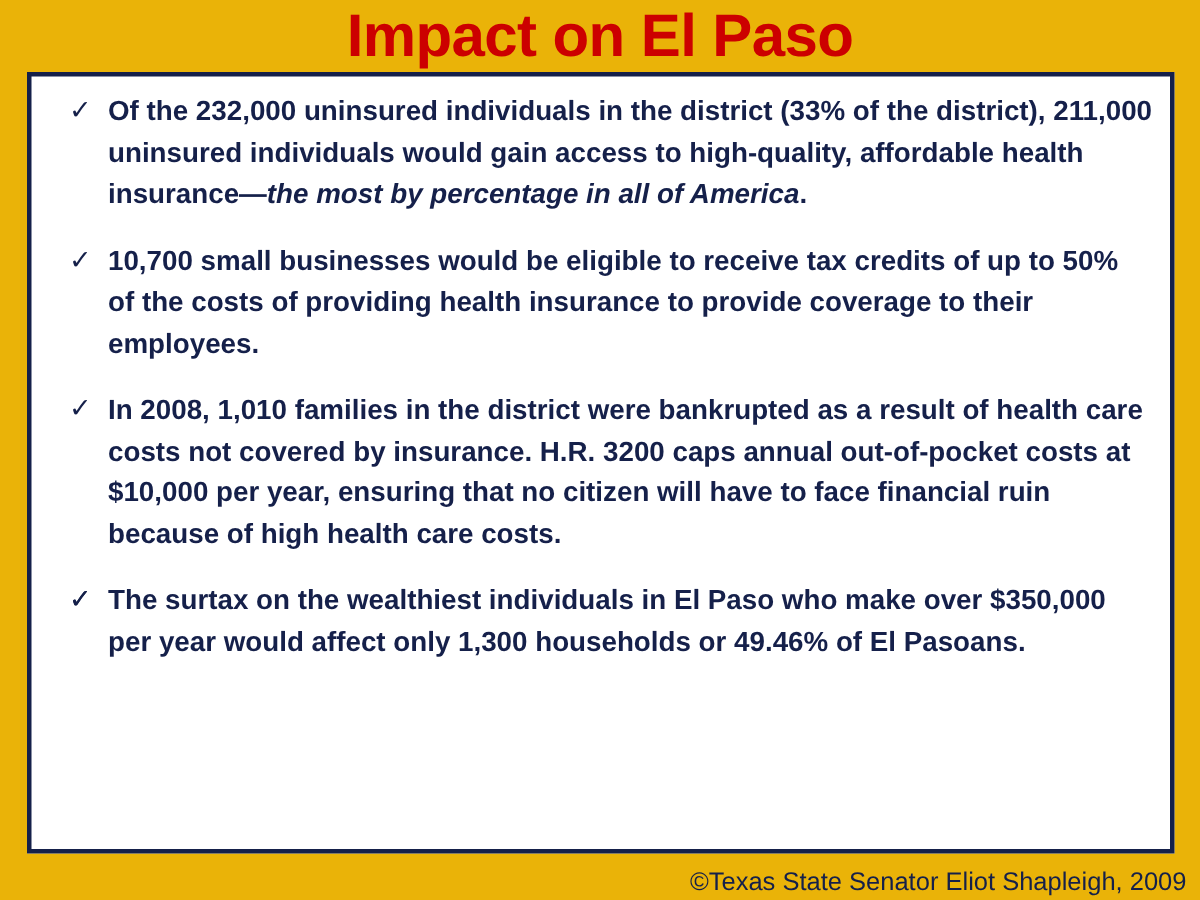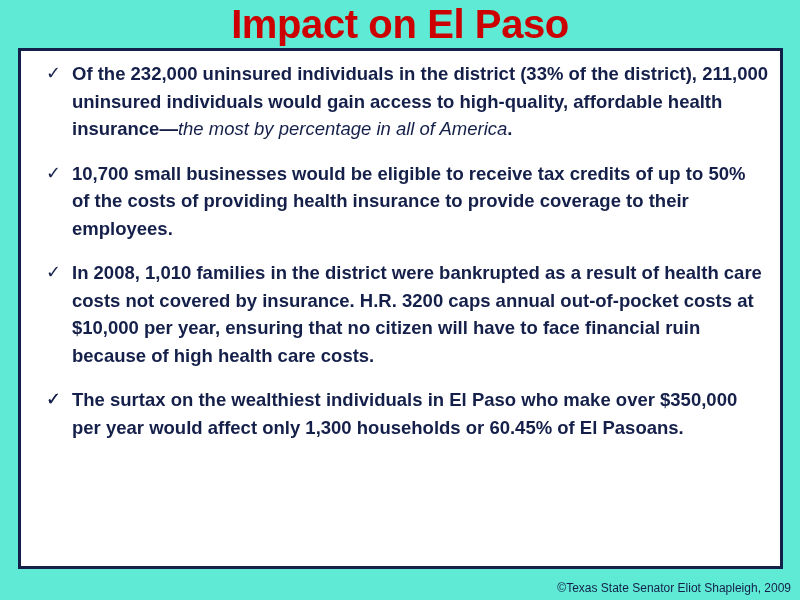--- a/index.html
+++ b/index.html
@@ -12,21 +12,21 @@
     height: 600px;
     overflow: hidden;
     font-family: "Liberation Sans", sans-serif;
     position: relative;
   }
 
   .slide {
     position: relative;
     width: 800px;
     height: 600px;
-    background: #5eead4;
+    background: #eab308;
   }
 
   .slide-title {
     position: absolute;
     top: 2px;
     left: 0;
     width: 800px;
     text-align: center;
     color: #CC0000;
     font-family: "Liberation Sans", sans-serif;
@@ -76,31 +76,31 @@
     left: 13px;
     top: 0;
     font-weight: normal;
     font-size: 18px;
     line-height: 27.5px;
     color: #15204A;
   }
 
   .bullet em {
     font-style: italic;
-    font-weight: normal;
+    font-weight: bold;
   }
 
   .footer-credit {
     position: absolute;
     right: 9px;
     bottom: 5px;
     color: #15204A;
     font-family: "Liberation Sans", sans-serif;
     font-weight: normal;
-    font-size: 12px;
+    font-size: 17px;
     line-height: 14px;
     white-space: nowrap;
   }
 </style>
 </head>
 <body>
 
 <div class="slide">
 
   <div class="slide-title">Impact on El Paso</div>
@@ -118,21 +118,21 @@
 
       <li class="bullet">
         <span class="check">✓</span><span>In 2008, 1,010 families in the district were bankrupted as a result of health care costs not covered by insurance.  H.R. 3200 caps annual out-of-pocket costs at $10,000 per year, ensuring that no citizen will have to face financial ruin because of high health care costs.</span>
       </li>
 
       <li class="bullet">
         <span class="check">✓</span>
       </li>
 
       <li class="bullet">
-        <span class="check">✓</span><span>The surtax on the wealthiest individuals in El Paso who make over $350,000 per year would affect only 1,300 households or 60.45% of El Pasoans.</span>
+        <span class="check">✓</span><span>The surtax on the wealthiest individuals in El Paso who make over $350,000 per year would affect only 1,300 households or 49.46% of El Pasoans.</span>
       </li>
 
     </ul>
   </div>
 
   <div class="footer-credit">©Texas State Senator Eliot Shapleigh, 2009</div>
 
 </div>
 
 </body></html>

